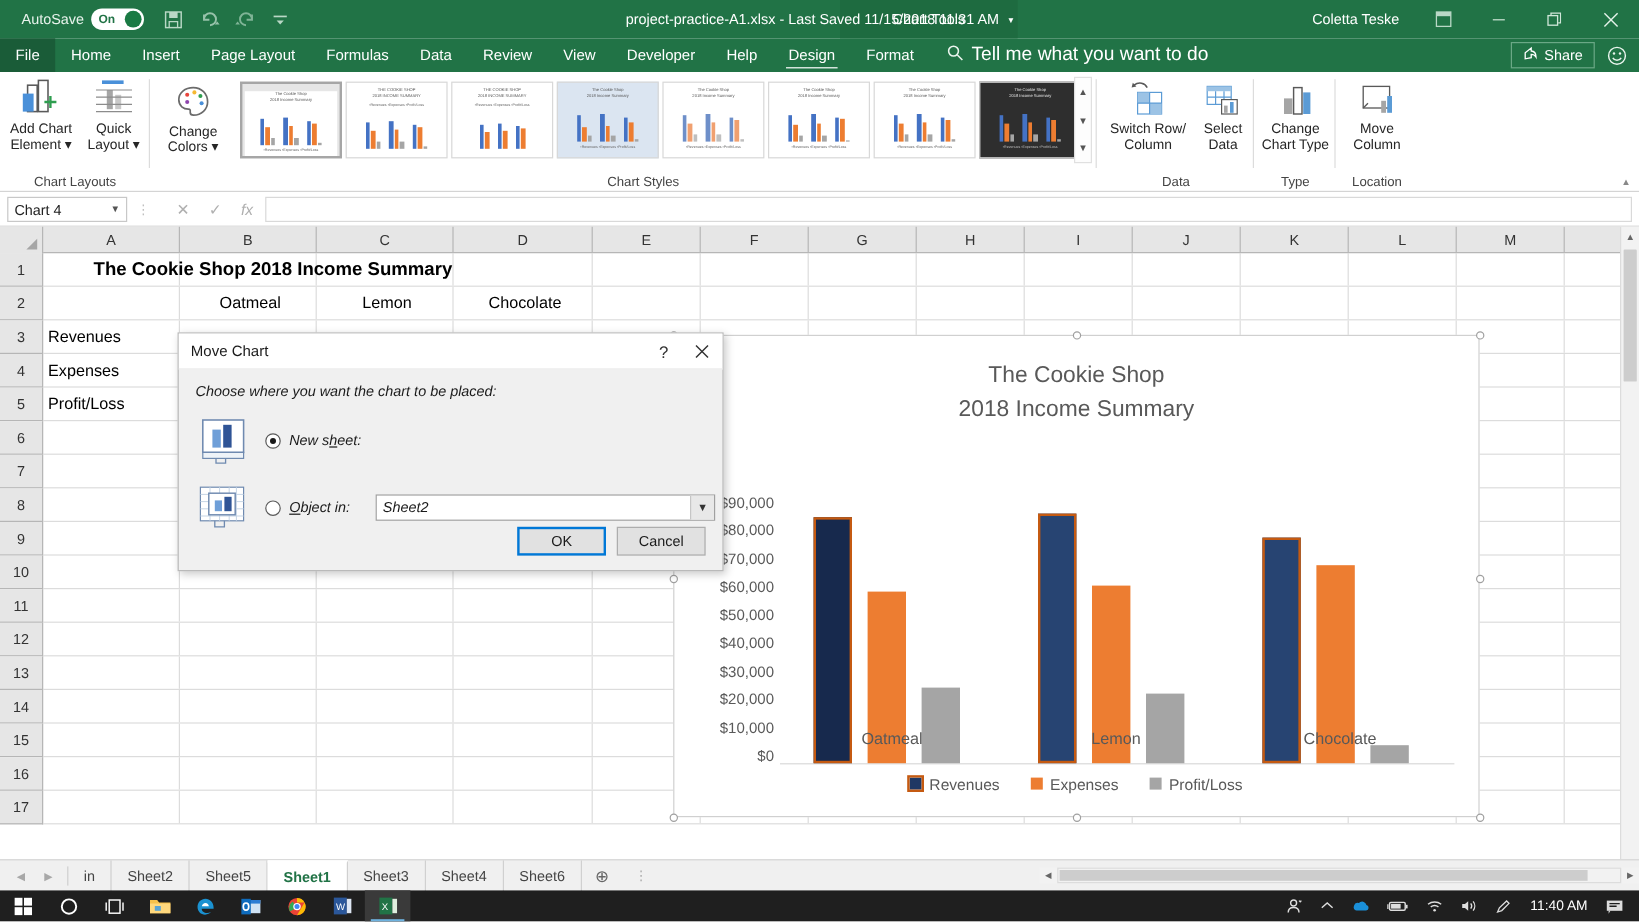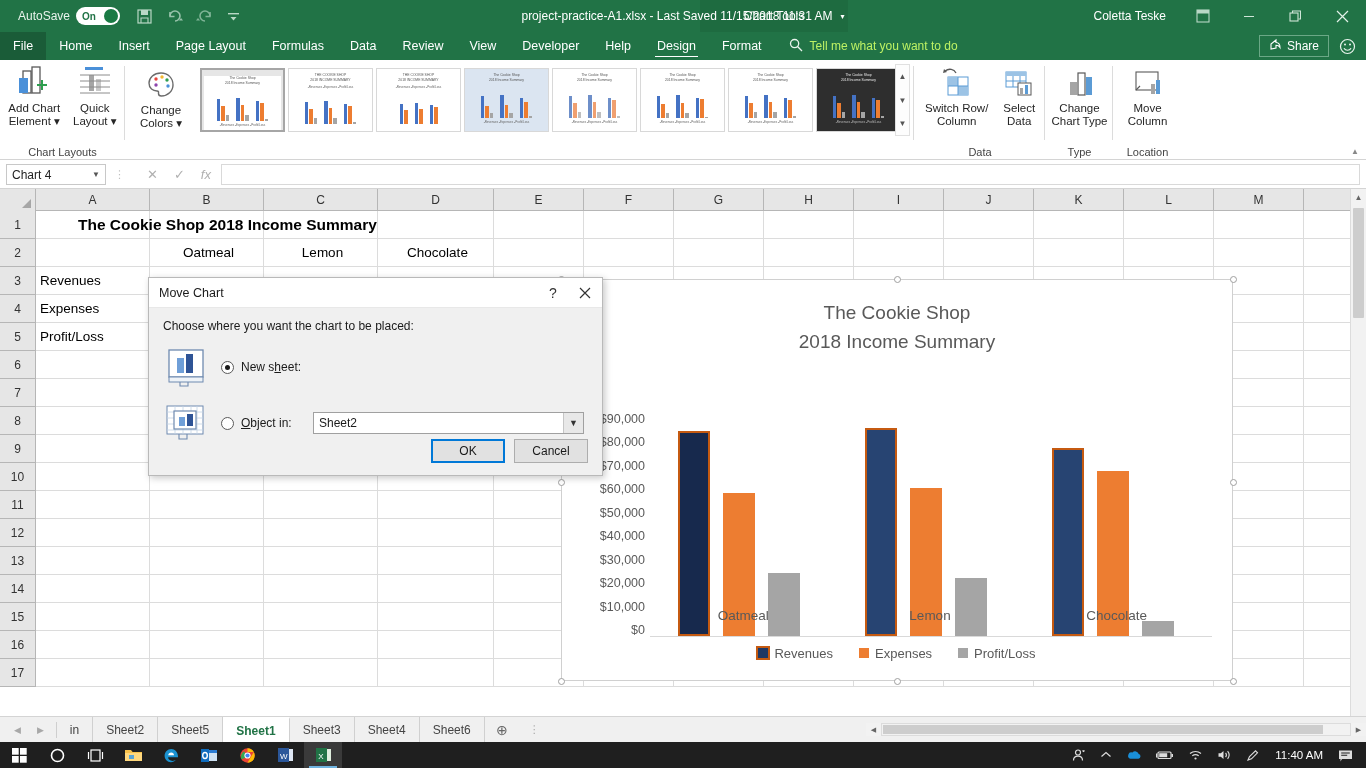--- a/index.html
+++ b/index.html
@@ -63,21 +63,21 @@
   }
   .rtab.file { background: #1a5c38; }
   .rtab.ctxt { color: #fff; }
   .rtab.active-ctxt { position: relative; }
   .rtab.active-ctxt::after {
     content: ''; position: absolute; left: 11px; right: 11px; bottom: 3px;
     height: 1.5px; background: #fff;
   }
   .tellme {
     display: flex; align-items: center; gap: 7px; margin-left: 14px;
-    font-size: 12px; color: #bef264;
+    font-size: 16px; color: #ffffff;
   }
   .tabs-right { margin-left: auto; display: flex; align-items: center; gap: 10px; padding-right: 10px; }
   .share-btn {
     display: flex; align-items: center; gap: 5px;
     border: 1px solid #6ba886; padding: 2px 9px; font-size: 12px; color: #fff;
   }
   .smiley { width: 17px; height: 17px; }
 
   
   .ribbon {
@@ -228,21 +228,21 @@
     box-shadow: 2px 2px 7px rgba(0,0,0,.22);
   }
   .dlg-title {
     height: 30px; background: #fff; display: flex; align-items: center;
     padding-left: 10px; font-size: 12.5px; color: #1a1a1a;
     border-bottom: 1px solid #e8e8e8;
   }
   .dlg-title .sp { margin-left: auto; display: flex; align-items: center; }
   .dlg-help { width: 30px; height: 30px; display: flex; align-items: center; justify-content: center; font-size: 14px; color: #333; }
   .dlg-close { width: 34px; height: 30px; display: flex; align-items: center; justify-content: center; font-size: 15px; color: #333; }
-  .dlg-body { padding: 11px 18px 0 14px; }
+  .dlg-body { padding: 11px 6px 0 14px; font-style: italic; }
   .dlg-prompt { font-size: 12px; color: #1a1a1a; margin-bottom: 14px; }
   .opt-row { display: flex; align-items: center; margin-bottom: 16px; }
   .opt-icon { width: 46px; height: 40px; margin-right: 12px; position: relative; }
   .radio-wrap { display: flex; align-items: center; width: 92px; }
   .radio {
     width: 13px; height: 13px; border-radius: 50%; border: 1px solid #5a5a5a;
     background: #fff; margin-right: 7px; position: relative; flex: none;
   }
   .radio.on::after {
     content: ''; position: absolute; left: 3px; top: 3px; width: 5px; height: 5px;
@@ -645,20 +645,21 @@
             <div class="thumb-legend" style="color:#bbb">▪Revenues ▪Expenses ▪Profit/Loss</div>
           </div>
         </div>
         <div class="gal-scroll">
           <div>▲</div>
           <div>▼</div>
           <div>▼</div>
         </div>
       </div>
     </div>
+    <div class="glabel" style="left:60px;width:700px;">Chart Styles</div>
     <div class="gsep"></div>
   </div>
 
   <div class="rgroup" style="left:915px; width:130px;">
     <div style="display:flex; padding-left:5px;">
       <div class="bigbtn" style="width:74px;">
         <span class="bi">
           <svg width="34" height="32" viewBox="0 0 34 32">
             <rect x="8" y="10" width="20" height="18" fill="none" stroke="#5b9bd5" stroke-width="1"></rect>
             <rect x="8" y="10" width="10" height="9" fill="#9cc3e5"></rect>

